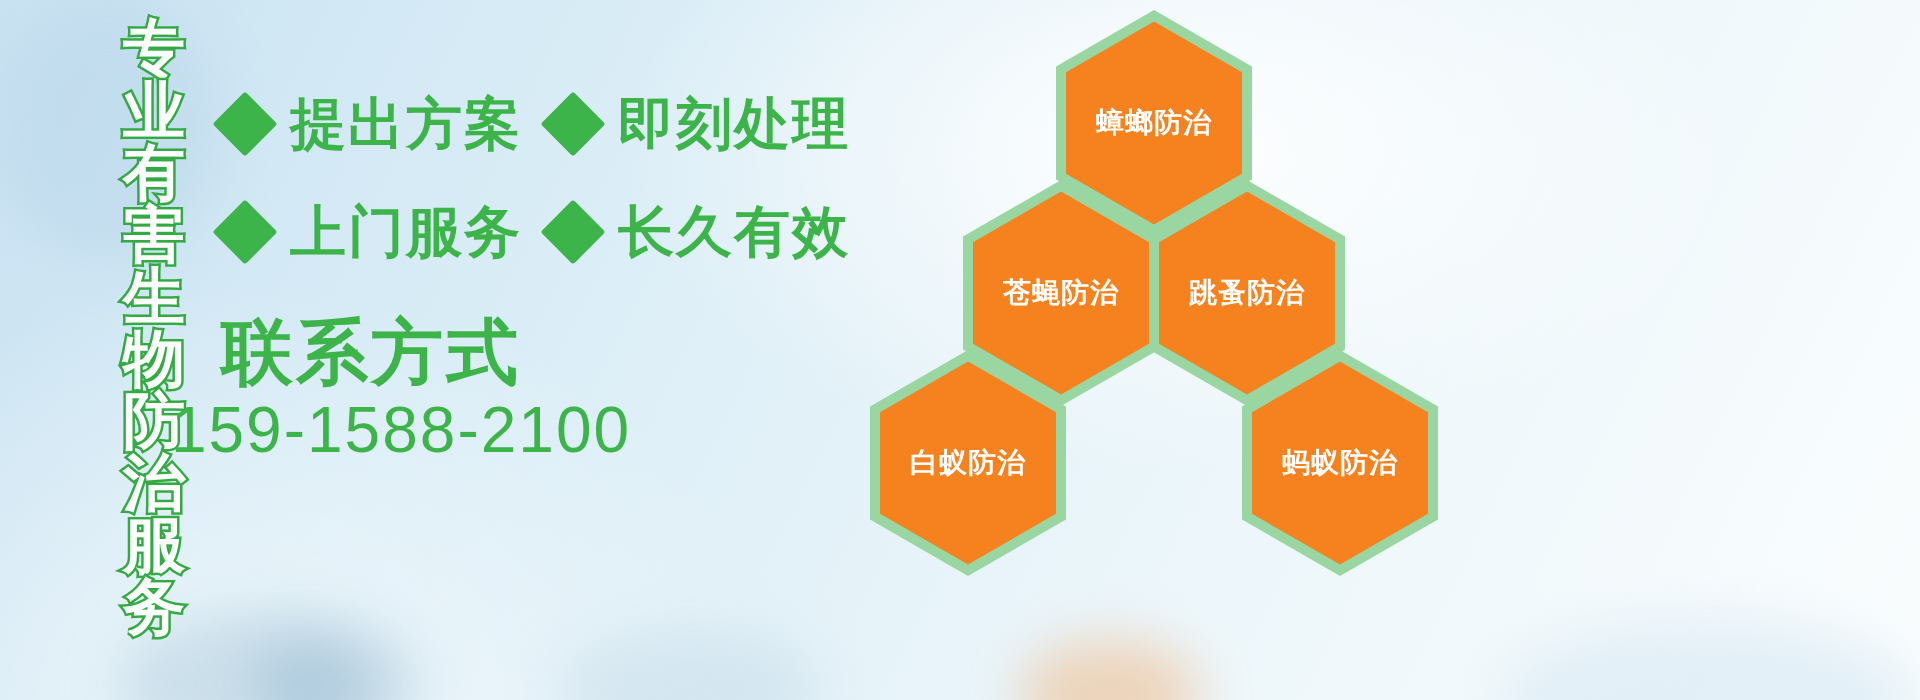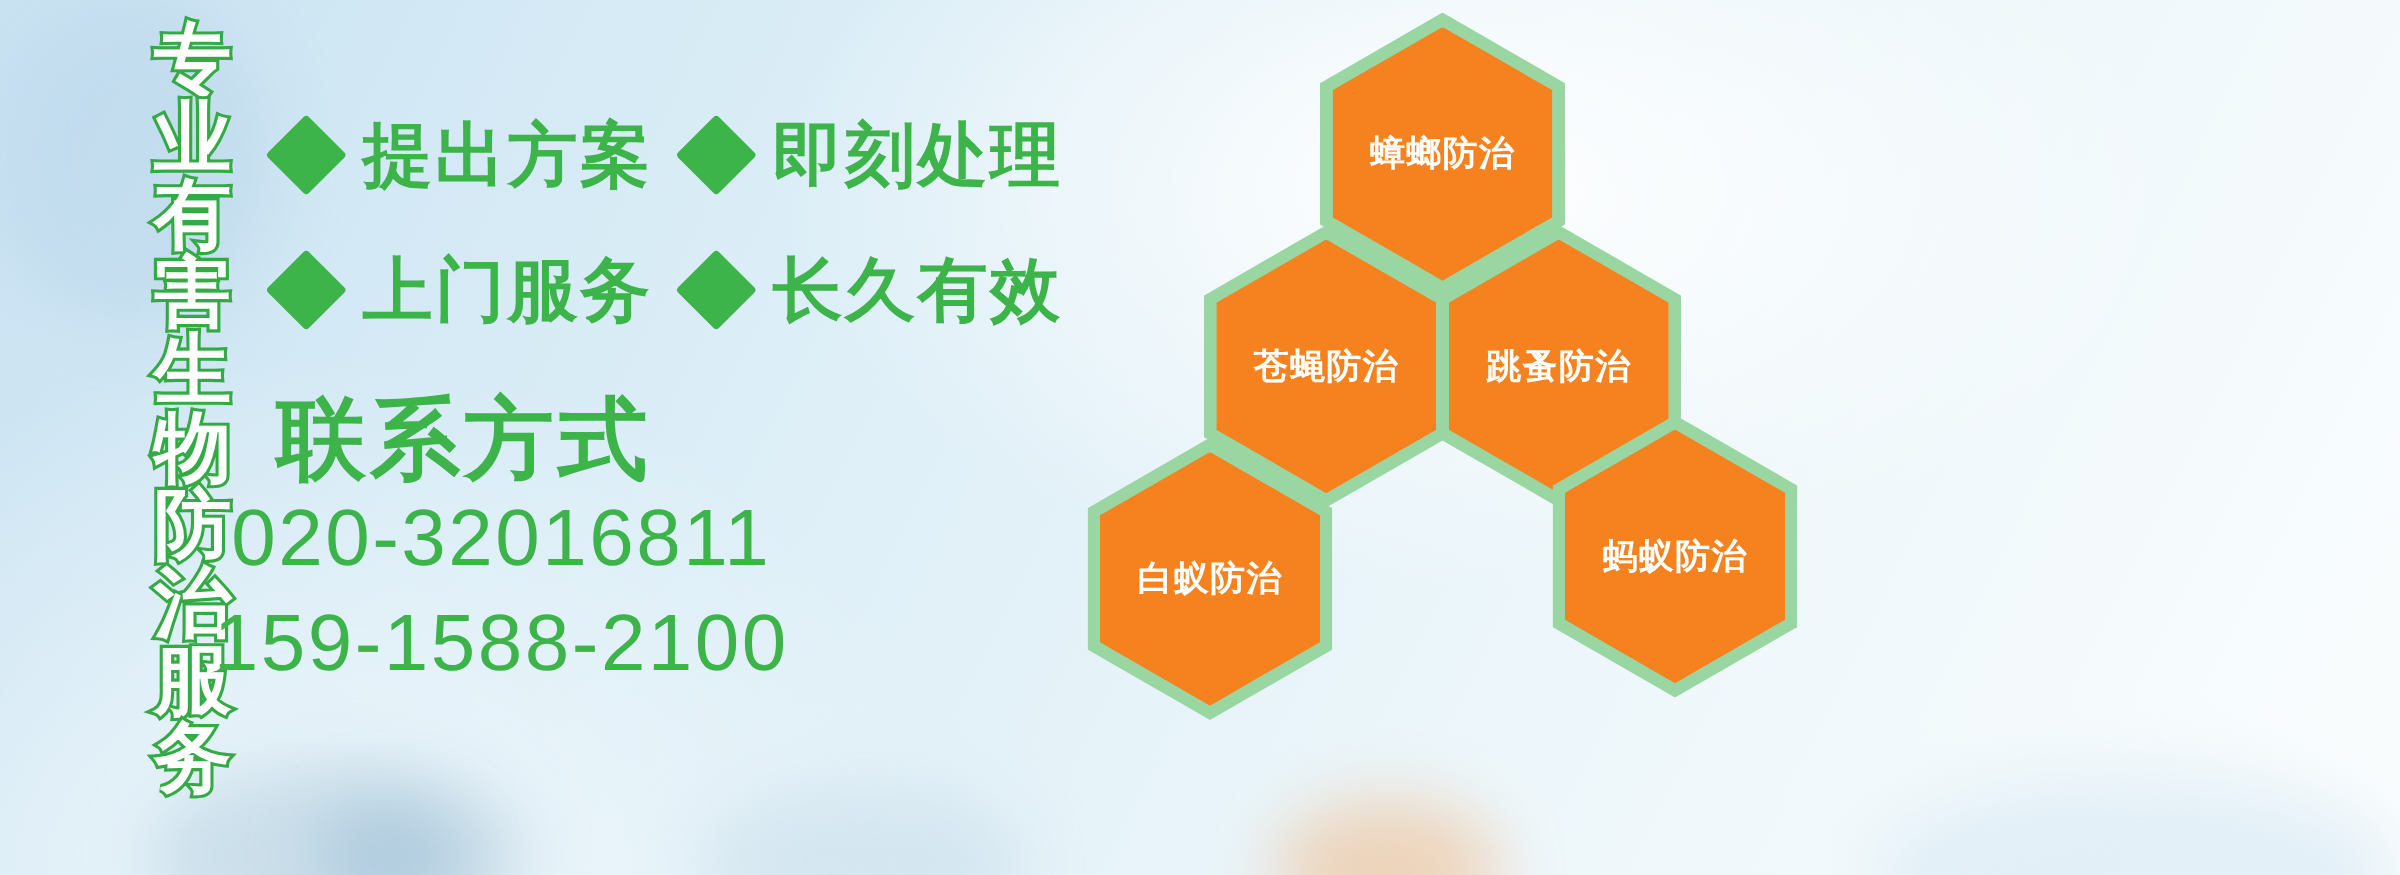--- a/index.html
+++ b/index.html
@@ -114,21 +114,20 @@
     <div class="frow">
       <span class="dia"></span>
       <span class="ftext">上门服务</span>
       <span class="dia"></span>
       <span class="ftext last">长久有效</span>
     </div>
   </div>
 
   <div class="contact">
     <div class="contact-title">联系方式</div>
-    <div class="phone">020-32016811</div>
     <div class="phone">159-1588-2100</div>
   </div>
 
   <div class="hexgrid">
 
 
     <div class="hex" style="left:194px;top:10px;">
       <div class="hex-inner">
         <span class="hex-label">蟑螂防治</span>
       </div>
@@ -147,20 +146,20 @@
       </div>
     </div>
 
     <div class="hex" style="left:8px;top:350px;">
       <div class="hex-inner">
         <span class="hex-label">白蚁防治</span>
       </div>
     </div>
 
 
-    <div class="hex" style="left:380px;top:332px;">
+    <div class="hex" style="left:380px;top:350px;">
       <div class="hex-inner">
         <span class="hex-label">蚂蚁防治</span>
       </div>
     </div>
 
   </div>
 </div>
 
 </body></html>

